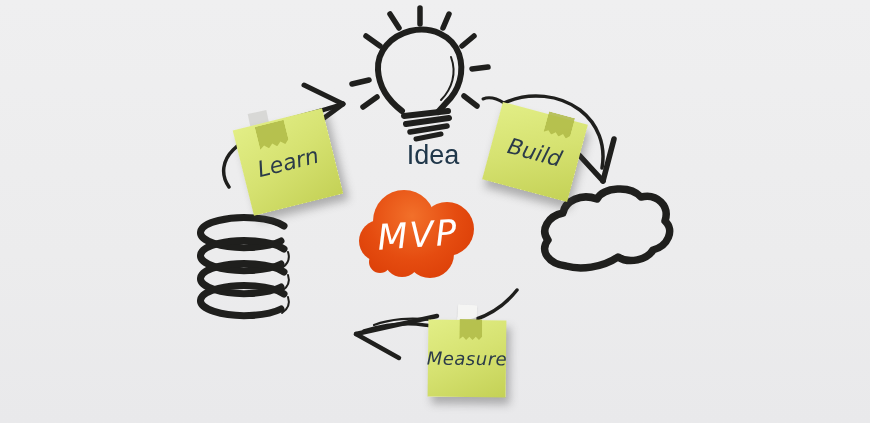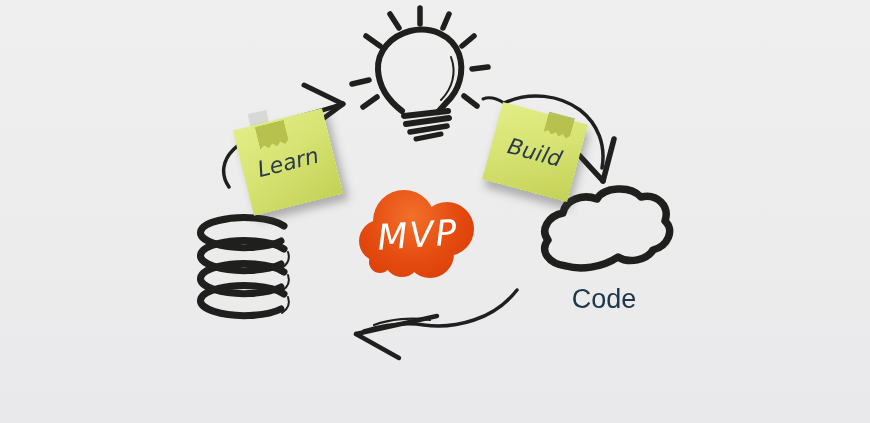--- a/index.html
+++ b/index.html
@@ -133,29 +133,35 @@
       <circle cx="447" cy="229" r="27"></circle>
       <circle cx="380" cy="241" r="21"></circle>
       <circle cx="430" cy="254" r="24"></circle>
       <circle cx="402" cy="259" r="18"></circle>
       <circle cx="380" cy="262" r="11"></circle>
     </g>
   </svg>
 
   <div class="mvp-text">MVP</div>
 
-  <div class="label code">Code</div>
+  <div class="label idea">Idea</div>
 
   <div class="note learn">
     <div class="tape translucent"></div>
     <div class="paper"></div>
     <div class="tape olive"></div>
     <span class="txt">Learn</span>
   </div>
 
   <div class="note build">
     <div class="paper"></div>
     <div class="tape olive"></div>
     <span class="txt">Build</span>
   </div>
 
+  <div class="note measure">
+    <div class="tape translucent"></div>
+    <div class="paper"></div>
+    <div class="tape olive"></div>
+    <span class="txt">Measure</span>
+  </div>
 
 </div>
 
 </body></html>

